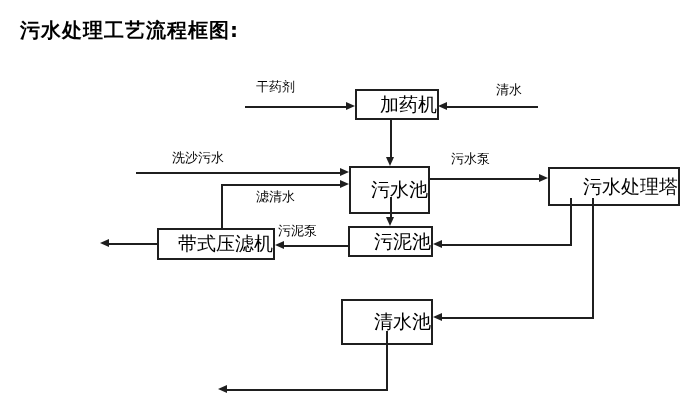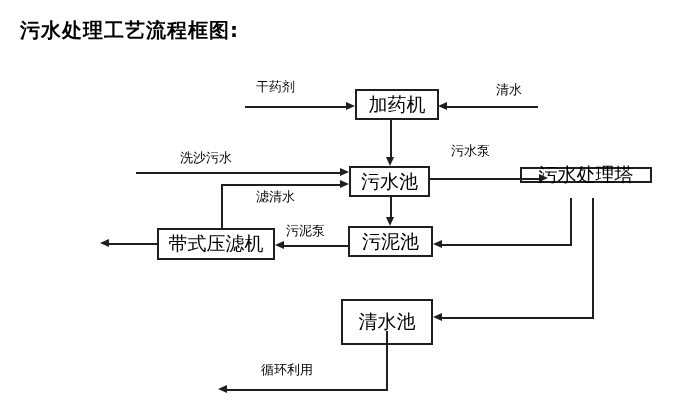--- a/index.html
+++ b/index.html
@@ -3,21 +3,21 @@
 <meta charset="utf-8">
 <style>
   :root{ --ink:#1f1f1f; --bg:#ffffff; }
   html,body{margin:0;padding:0;background:var(--bg);}
   body{width:700px;height:420px;overflow:hidden;
        font-family:"DejaVu Sans","Liberation Sans",sans-serif;color:#000;}
   .canvas{position:relative;width:700px;height:420px;background:var(--bg);}
   .title{position:absolute;left:20px;top:17px;font-size:20px;font-weight:bold;
          letter-spacing:1px;white-space:nowrap;text-align:center;}
   .node{position:absolute;box-sizing:border-box;border:2px solid var(--ink);
-        background:var(--bg);display:flex;align-items:center;justify-content:center;
+        background:var(--bg);display:flex;align-items:center;justify-content:flex-end;
         font-size:19px;white-space:nowrap;}
   .flow-label{position:absolute;font-size:13px;white-space:nowrap;line-height:1;}
   .hline{position:absolute;height:2px;background:var(--ink);}
   .vline{position:absolute;width:2px;background:var(--ink);}
   .arr{position:absolute;width:0;height:0;}
   .arr-right{border-top:4.5px solid transparent;border-bottom:4.5px solid transparent;
              border-left:9px solid var(--ink);}
   .arr-left{border-top:4.5px solid transparent;border-bottom:4.5px solid transparent;
             border-right:9px solid var(--ink);}
   .arr-down{border-left:4.5px solid transparent;border-right:4.5px solid transparent;
@@ -26,24 +26,24 @@
 </head>
 <body>
 
 <div class="canvas">
 
   <div class="title">污水处理工艺流程框图:</div>
 
   <div class="node" style="left:355px;top:89px;width:84px;height:31px">
     <span>加药机</span>
   </div>
-  <div class="node" style="left:349px;top:166px;width:81px;height:31px">
+  <div class="node" style="left:349px;top:166px;width:81px;height:48px">
     <span>污水池</span>
   </div>
-  <div class="node" style="left:520px;top:167px;width:132px;height:16px">
+  <div class="node" style="left:548px;top:167px;width:132px;height:39px">
     <span>污水处理塔</span>
   </div>
   <div class="node" style="left:157px;top:228px;width:118px;height:32px">
     <span>带式压滤机</span>
   </div>
   <div class="node" style="left:348px;top:226px;width:85px;height:31px">
     <span>污泥池</span>
   </div>
   <div class="node" style="left:341px;top:299px;width:92px;height:46px">
     <span>清水池</span>
@@ -55,47 +55,46 @@
 
   <div class="hline" style="left:447px;top:106px;width:91px"></div>
   <div class="arr arr-left" style="left:438px;top:102px"></div>
   <div class="flow-label" style="left:496px;top:83px">清水</div>
 
   <div class="vline" style="left:390px;top:119px;height:39px"></div>
   <div class="arr arr-down" style="left:386px;top:157px"></div>
 
   <div class="hline" style="left:136px;top:172px;width:205px"></div>
   <div class="arr arr-right" style="left:340px;top:168px"></div>
-  <div class="flow-label" style="left:180px;top:151px">洗沙污水</div>
+  <div class="flow-label" style="left:172px;top:151px">洗沙污水</div>
 
   <div class="vline" style="left:221px;top:184px;height:44px"></div>
   <div class="hline" style="left:221px;top:184px;width:120px"></div>
   <div class="arr arr-right" style="left:340px;top:180px"></div>
   <div class="flow-label" style="left:256px;top:190px">滤清水</div>
 
   <div class="hline" style="left:429px;top:178px;width:111px"></div>
   <div class="arr arr-right" style="left:539px;top:174px"></div>
-  <div class="flow-label" style="left:451px;top:144px">污水泵</div>
+  <div class="flow-label" style="left:451px;top:152px">污水泵</div>
 
   <div class="vline" style="left:390px;top:197px;height:21px"></div>
   <div class="arr arr-down" style="left:386px;top:217px"></div>
 
   <div class="vline" style="left:570px;top:198px;height:48px"></div>
   <div class="hline" style="left:442px;top:244px;width:130px"></div>
   <div class="arr arr-left" style="left:433px;top:240px"></div>
 
   <div class="hline" style="left:284px;top:245px;width:64px"></div>
   <div class="arr arr-left" style="left:275px;top:241px"></div>
-  <div class="flow-label" style="left:286px;top:224px">污泥泵</div>
+  <div class="flow-label" style="left:278px;top:224px">污泥泵</div>
 
   <div class="hline" style="left:109px;top:243px;width:48px"></div>
   <div class="arr arr-left" style="left:100px;top:239px"></div>
 
   <div class="vline" style="left:592px;top:198px;height:121px"></div>
   <div class="hline" style="left:442px;top:317px;width:152px"></div>
   <div class="arr arr-left" style="left:433px;top:313px"></div>
 
   <div class="vline" style="left:386px;top:331px;height:60px"></div>
   <div class="hline" style="left:227px;top:389px;width:161px"></div>
   <div class="arr arr-left" style="left:218px;top:385px"></div>
-  <div class="flow-label" style="left:261px;top:363px">循环利用</div>
 
 </div>
 
 </body></html>

